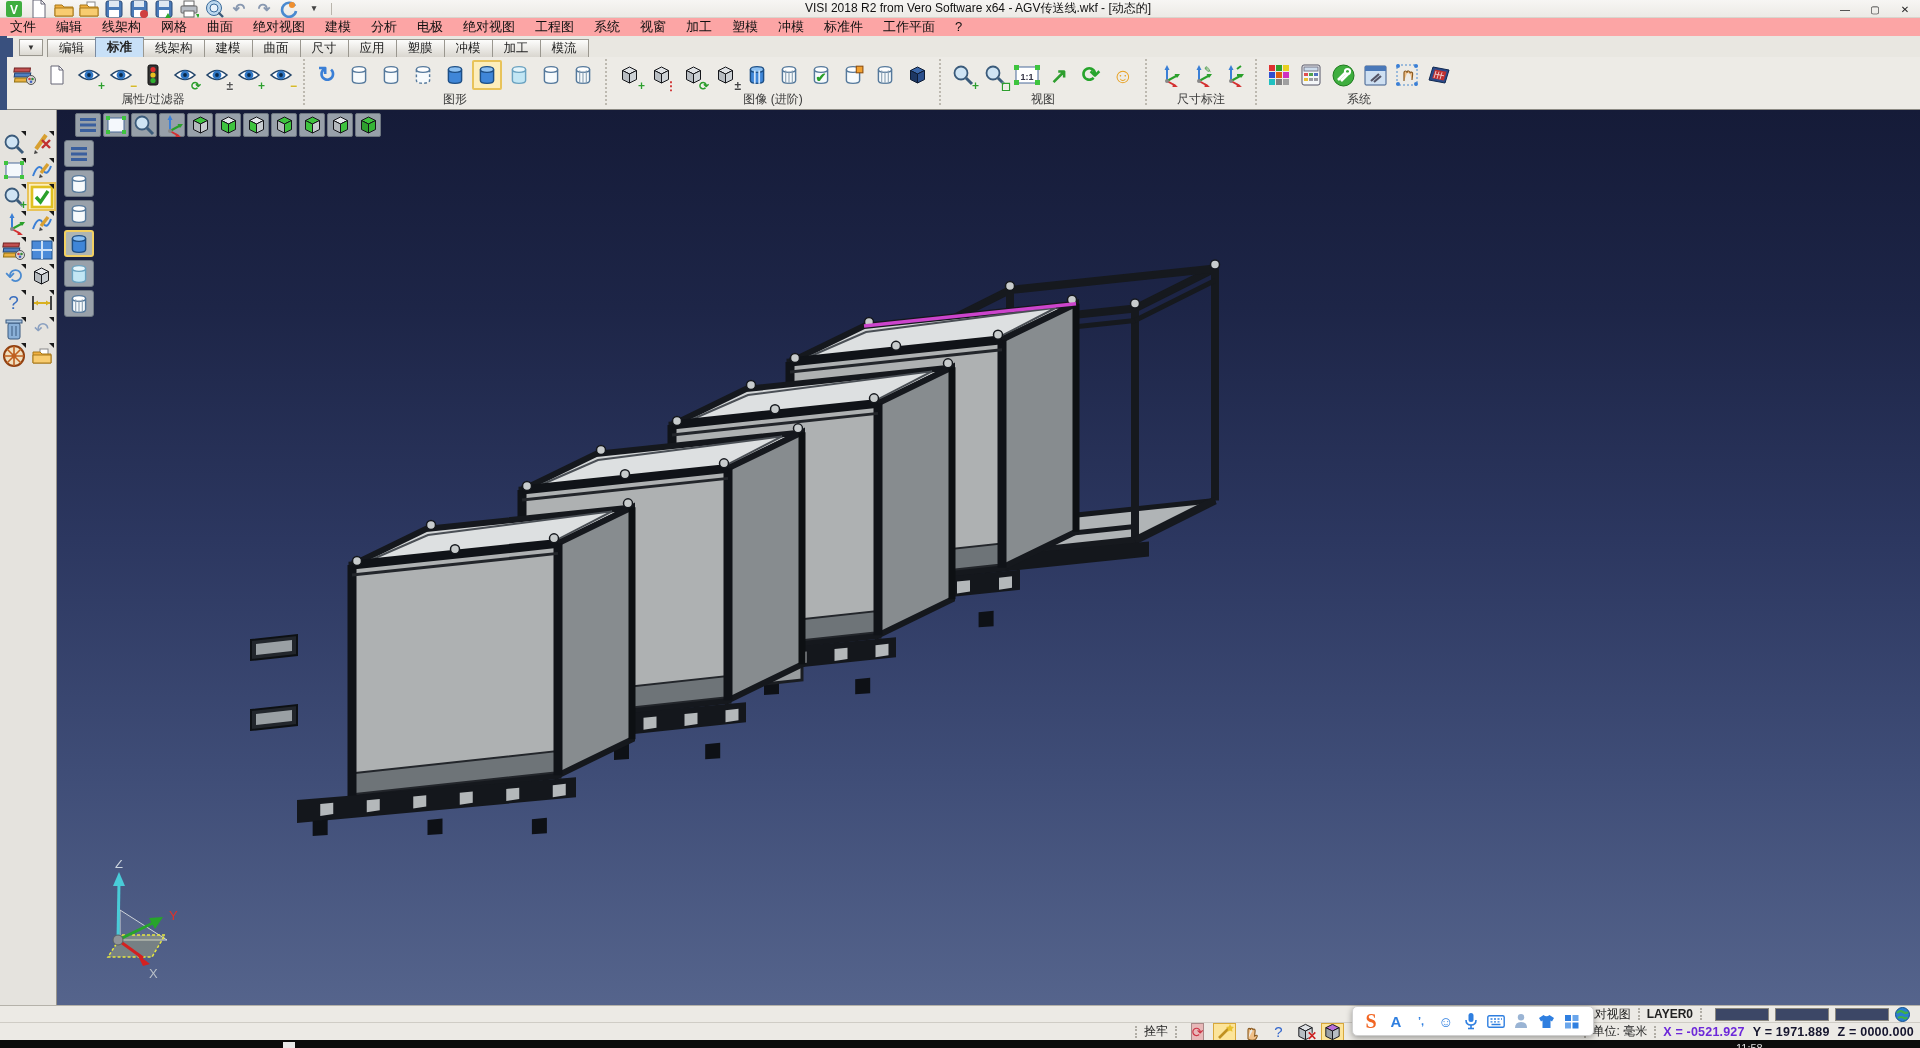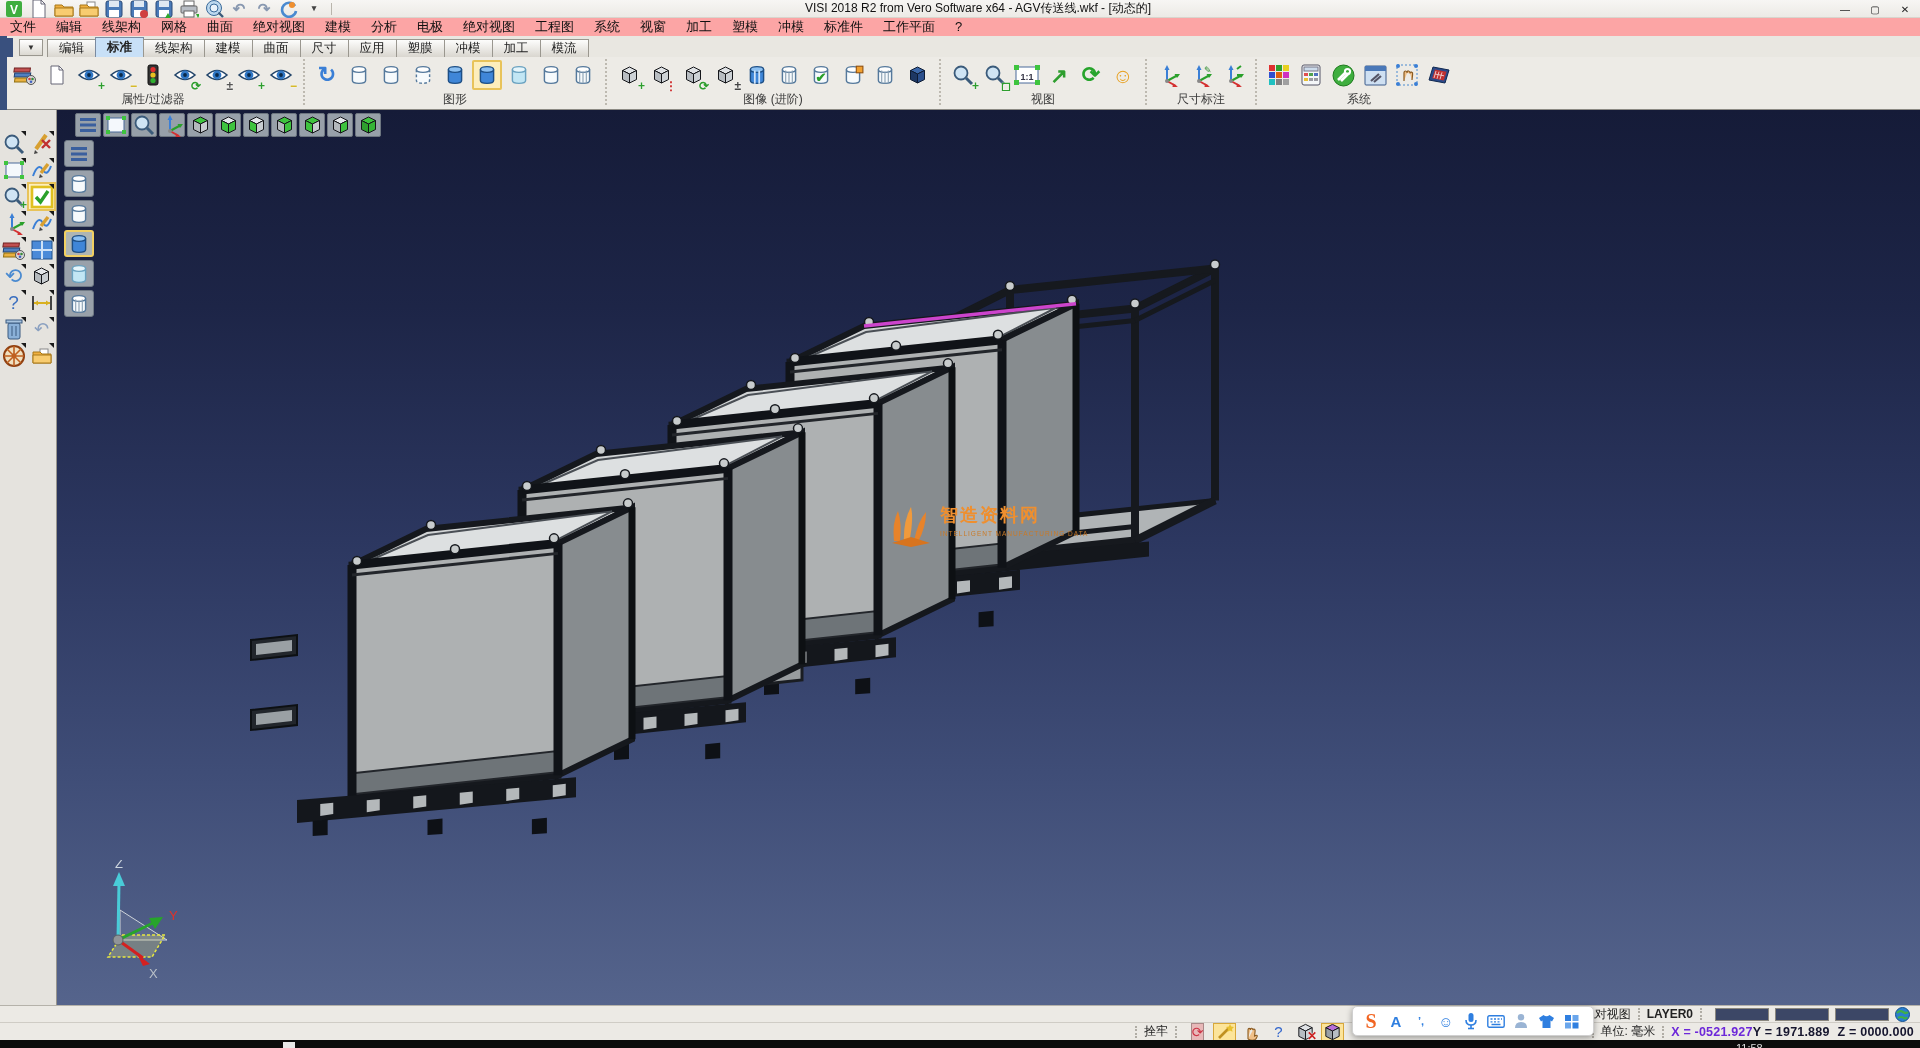--- a/index.html
+++ b/index.html
@@ -936,32 +936,20 @@
             </svg>
           </div>
           <div class="ss-btn">
             <svg width="22" height="22" viewBox="0 0 20 20">
               <path d="M4 5 v10 a6 2.6 0 0 0 12 0 V5" fill="#f6fafc" stroke="#55799c" stroke-width="1.3"></path>
               <ellipse cx="10" cy="5" rx="6" ry="2.6" fill="#ffffff" stroke="#55799c" stroke-width="1.3"></ellipse>
               <path d="M7 6v11M10 6.8v11M13 6v11" stroke="#8aa0b2" stroke-width="1"></path>
             </svg>
           </div>
         </div>
-      <div class="watermark">
-        <svg width="42" height="46" viewBox="0 0 42 46">
-          <path d="M4 38 Q2 20 8 8 Q12 20 10 38 Z" fill="#e8832a"></path>
-          <path d="M14 40 Q13 18 21 4 Q24 16 19 40 Z" fill="#f09a3c"></path>
-          <path d="M24 38 Q28 18 36 9 Q36 24 28 39 Z" fill="#e8832a"></path>
-          <path d="M2 40 L21 34 L40 40 L21 44 Z" fill="#d8741e"></path>
-        </svg>
-        <div class="wm-text">
-          <div class="t1">智造资料网</div>
-          <div class="t2">INTELLIGENT MANUFACTURING DATA</div>
-        </div>
-      </div>
       <svg id="axisTriad" width="120" height="130" viewBox="0 0 120 130" style="position:absolute;left:20px;top:750px;">
           <polygon points="43,50 43,80 90,80" fill="rgba(255,255,255,0.08)" stroke="#cfd4da" stroke-width="1"></polygon>
           <polygon points="45,75 88,75 75,97 31,97" fill="rgba(210,210,130,0.3)" stroke="#e8e840" stroke-width="1.5" stroke-dasharray="3,2"></polygon>
           <line x1="41" y1="80" x2="42" y2="22" stroke="#49ccd8" stroke-width="3"></line>
           <polygon points="42,12 36,26 48,26" fill="#49ccd8"></polygon>
           <line x1="41" y1="80" x2="78" y2="62" stroke="#27a42c" stroke-width="3"></line>
           <polygon points="86,57 72,58 78,69" fill="#27a42c"></polygon>
           <line x1="41" y1="80" x2="66" y2="98" stroke="#d42020" stroke-width="3"></line>
           <polygon points="73,104 60,94 66,106" fill="#d42020"></polygon>
           <circle cx="41" cy="80" r="5" fill="#909498" stroke="#5a5e62"></circle>
@@ -1028,21 +1016,21 @@
             <polygon points="4,6.5 11,10 11,19 4,15.5" fill="#9aa0a6" stroke="#15161a"></polygon>
             <polygon points="18,6.5 11,10 11,19 18,15.5" fill="#b8bec4" stroke="#15161a"></polygon>
           </svg>
         </div>
       </span>
     <span style="color:#333;margin-left:10px;">L3: 1.00 P3: 1.00</span>
     <span class="vsep" style="margin-left:auto;"></span>
     <span>单位: 毫米</span>
     <span class="vsep"></span>
     <span class="coords cx">X = -0521.927</span>
-    <span class="coords cy" style="margin-left:0;">Y = 1971.889</span>
+    <span class="coords cy" style="margin-left:8px;">Y = 1971.889</span>
     <span class="coords cz" style="margin-left:8px;margin-right:6px;">Z = 0000.000</span>
   </div>
 
   <div class="ime" id="imePopup">
       <div class="icon">
         <span class="g" style="color:#f26522;font-size:20px;font-weight:bold;font-family:'Liberation Serif',serif;">S</span>
       </div>
       <div class="icon">
         <span class="g" style="color:#2f7fe0;font-size:15px;">A</span>
       </div>

